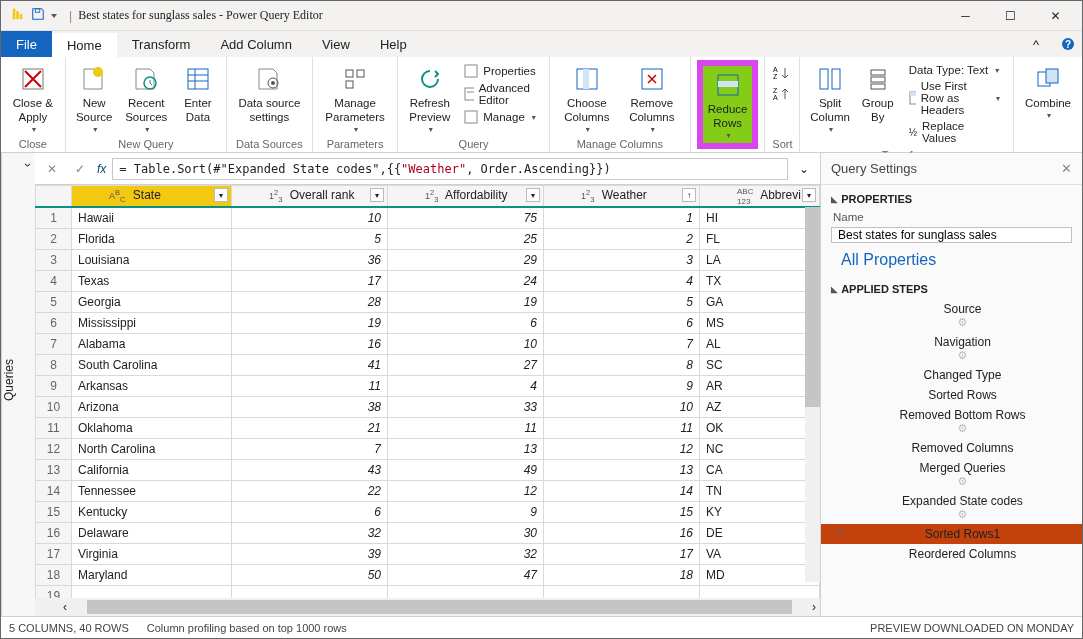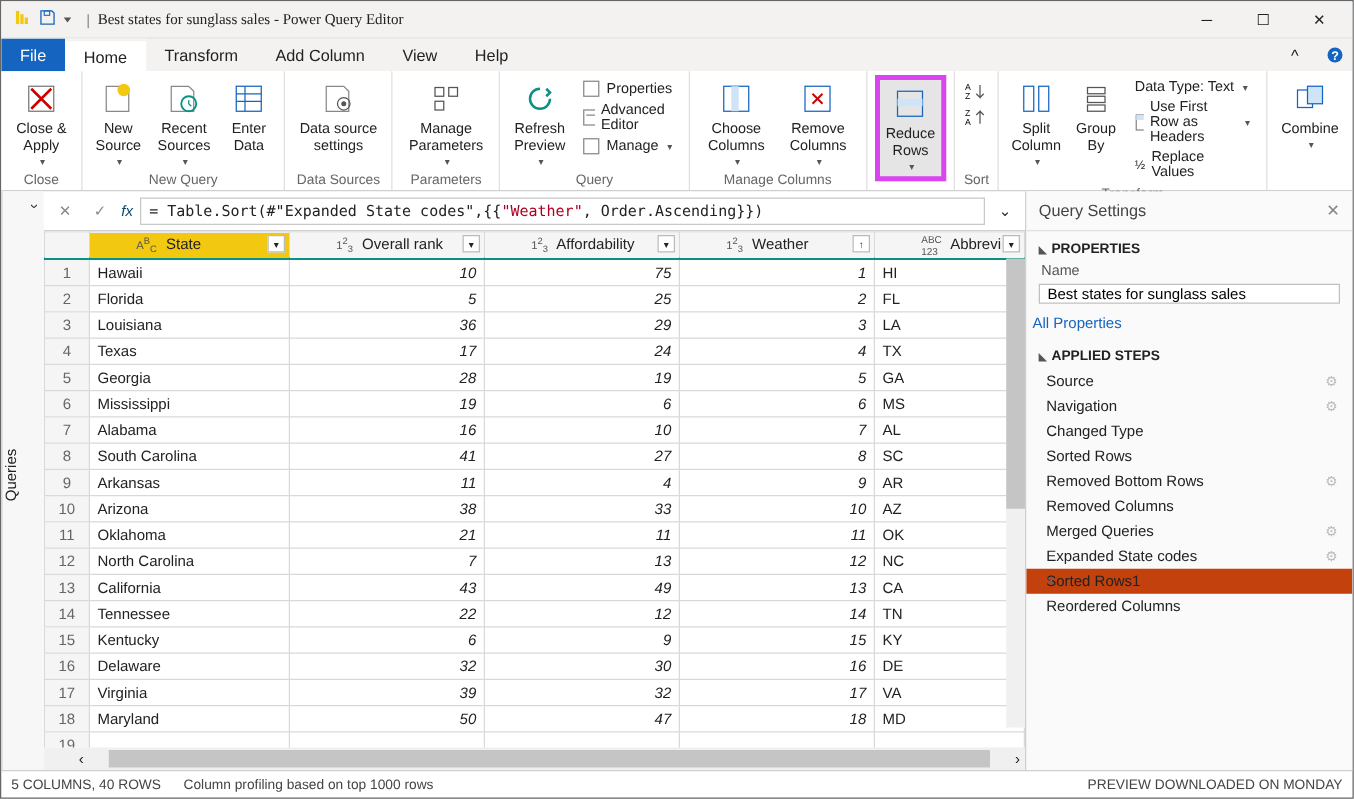--- a/index.html
+++ b/index.html
@@ -23,21 +23,21 @@
     .help-icon { width: 28px; display: flex; align-items: center; justify-content: center; }
     
     
     .ribbon { height: 96px; background: #fff; border-bottom: 1px solid #d0d0d0; display: flex; align-items: stretch; }
     .rgroup { border-right: 1px solid #e0e0e0; padding: 3px 6px 1px; display: flex; flex-direction: column; }
     .rgroup-body { flex: 1; display: flex; align-items: flex-start; gap: 2px; }
     .rgroup-label { text-align: center; font-size: 11px; color: #666; padding: 1px 0; }
     .rbtn { display: flex; flex-direction: column; align-items: center; justify-content: flex-start; padding: 3px 5px; cursor: pointer; text-align: center; min-width: 44px; }
     .rbtn-icon { width: 32px; height: 32px; margin-bottom: 2px; display: flex; align-items: center; justify-content: center; }
     .rbtn-label { font-size: 11.5px; line-height: 1.2; }
-    .rbtn.highlighted { background: #e5e5e5; border: 4px solid #d946ef; }
+    .rbtn.highlighted { background: #84cc16; border: 6px solid #d946ef; }
     .rvert { display: flex; flex-direction: column; gap: 0; padding: 2px 4px; }
     .rvert-item { display: flex; align-items: center; gap: 5px; font-size: 11.5px; padding: 2px 3px; cursor: pointer; }
     .drop-caret::after { content: "▾"; font-size: 8px; margin-left: 2px; color: #555; }
     
     
     .main-area { flex: 1; display: flex; min-height: 0; }
     .queries-tab { width: 34px; background: #f7f7f7; border-right: 1px solid #d0d0d0; writing-mode: vertical-rl; transform: rotate(180deg); text-align: center; padding-top: 10px; font-size: 12px; position: relative; }
     .queries-chevron { position: absolute; bottom: 10px; left: 0; right: 0; transform: rotate(180deg); text-align: center; cursor: pointer;}
     .center-col { flex: 1; display: flex; flex-direction: column; min-width: 0; }
     .formula-bar { height: 32px; display: flex; align-items: center; border-bottom: 1px solid #d0d0d0; padding: 0 6px; gap: 6px; }
@@ -63,23 +63,23 @@
     .grid-scrollbar-h { height: 18px; background: #f0f0f0; display: flex; align-items: center; }
     .grid-scrollbar-h-thumb { height: 14px; background: #c5c5c5; flex: 1; margin: 0 16px; }
     
     
     .right-panel { width: 262px; border-left: 1px solid #d0d0d0; background: #fafafa; display: flex; flex-direction: column; }
     .rp-header { height: 32px; display: flex; align-items: center; justify-content: space-between; padding: 0 10px; font-size: 13px; color: #444; border-bottom: 1px solid #e0e0e0; }
     .rp-section-h { font-weight: bold; font-size: 11px; padding: 8px 10px 4px; display: flex; align-items: center; gap: 4px; }
     .rp-section-h::before { content: "◢"; font-size: 8px; color: #555; transform: scaleX(-1);}
     .rp-name-label { font-size: 11.5px; padding: 2px 12px; color: #555; }
     .rp-name-input { margin: 2px 10px; width: calc(100% - 20px); border: 1px solid #c0c0c0; padding: 0 6px; font-size: 12px; }
-    .rp-link { color: #1565c0; font-size: 12px; padding: 6px 5px; cursor: pointer; }
+    .rp-link { color: #1565c0; font-size: 16px; padding: 6px 20px; cursor: pointer; }
     .steps-list { flex: 1; overflow-y: auto; }
-    .step-item { padding: 3px 12px 3px 16px; font-size: 12px; display: flex; justify-content: space-between; align-items: center; cursor: pointer; position: relative; }
+    .step-item { padding: 3px 12px 3px 34px; font-size: 12px; display: flex; justify-content: space-between; align-items: center; cursor: pointer; position: relative; flex-direction: column; }
     .step-item.selected { background: #c2410c; }
     .step-item.selected::before { content: "✕"; position: absolute; left: 16px; font-size: 9px; color: #666; }
     .step-gear { color: #bbb; font-size: 11px; }
     
     
     .statusbar { height: 22px; border-top: 1px solid #d0d0d0; display: flex; align-items: center; padding: 0 8px; font-size: 11px; color: #444; gap: 18px; }
     .statusbar .sb-right { margin-left: auto; }
     
     .tri-down { display: inline-block; width: 0; height: 0; border-left: 3px solid transparent; border-right: 3px solid transparent; border-top: 4px solid #555; vertical-align: middle; }
   </style>

